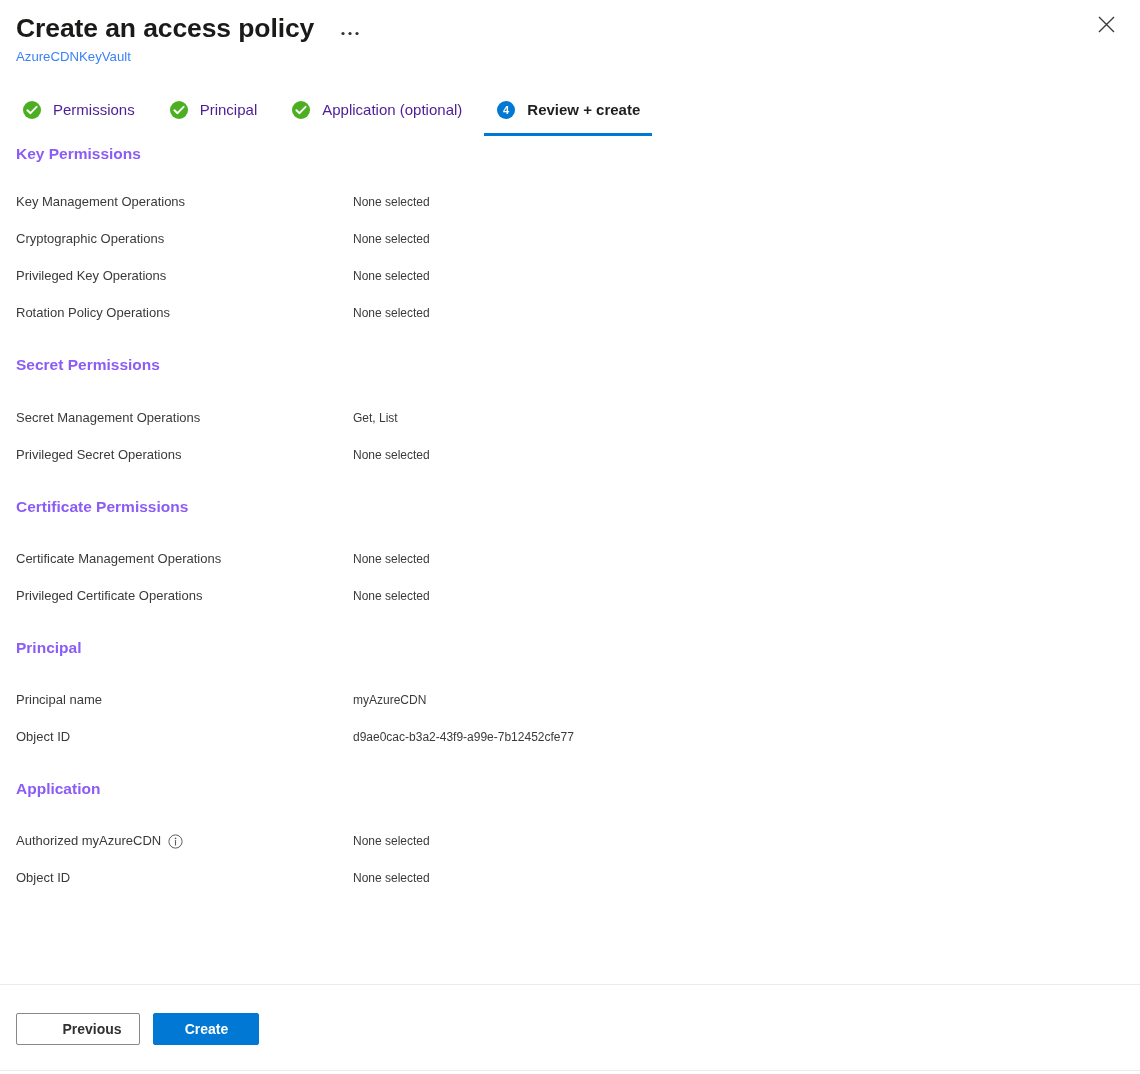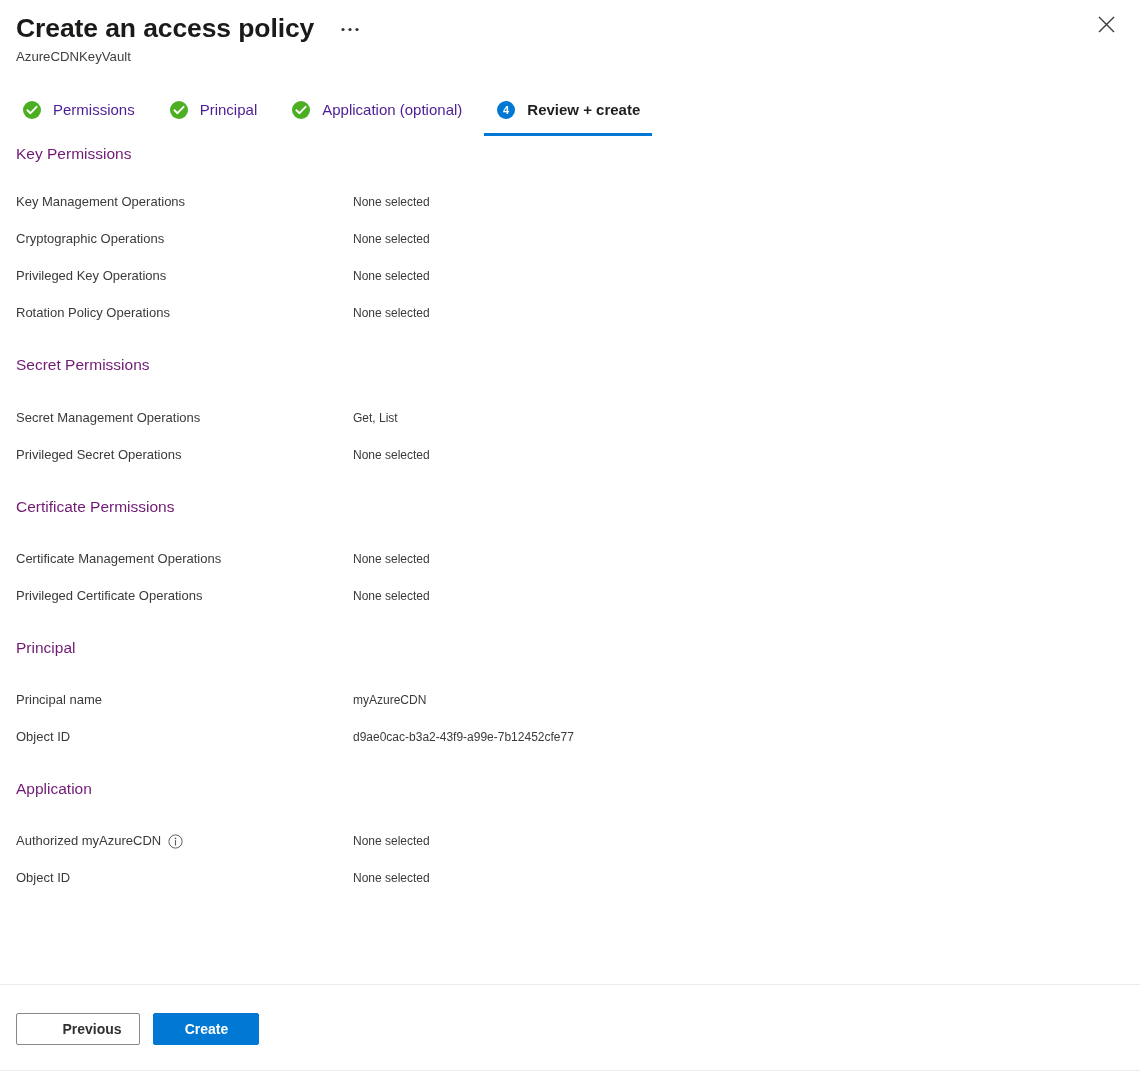--- a/index.html
+++ b/index.html
@@ -16,21 +16,21 @@
     overflow: hidden;
   }
 
   
   .blade-header {
     position: relative;
     padding: 0;
   }
   .title-row {
     display: flex;
-    align-items: flex-start;
+    align-items: flex-end;
     padding: 11px 0 0 16px;
   }
   .blade-title {
     font-size: 26.5px;
     font-weight: 700;
     color: #1b1a19;
     letter-spacing: -0.1px;
     line-height: 34px;
     white-space: nowrap;
   }
@@ -44,21 +44,21 @@
     justify-content: center;
     cursor: pointer;
     background: none;
     border: none;
     padding: 0;
   }
   .ellipsis-btn svg { display: block; }
 
   .blade-subtitle {
     font-size: 13.2px;
-    color: #404040;
+    color: #3b82f6;
     padding: 3px 0 0 16px;
     line-height: 18px;
   }
 
   .close-btn {
     position: absolute;
     top: 8px;
     right: 18px;
     width: 32px;
     height: 32px;
@@ -119,22 +119,22 @@
     height: 3px;
     background: #0078d4;
   }
 
   
   .content {
     padding: 0 0 0 16px;
   }
   .section-heading {
     font-size: 15.5px;
-    font-weight: 400;
-    color: #701a75;
+    font-weight: 700;
+    color: #8b5cf6;
     line-height: 20px;
   }
   .kv-row {
     display: flex;
     align-items: baseline;
   }
   .kv-label {
     width: 337px;
     flex: 0 0 337px;
     font-size: 13px;

